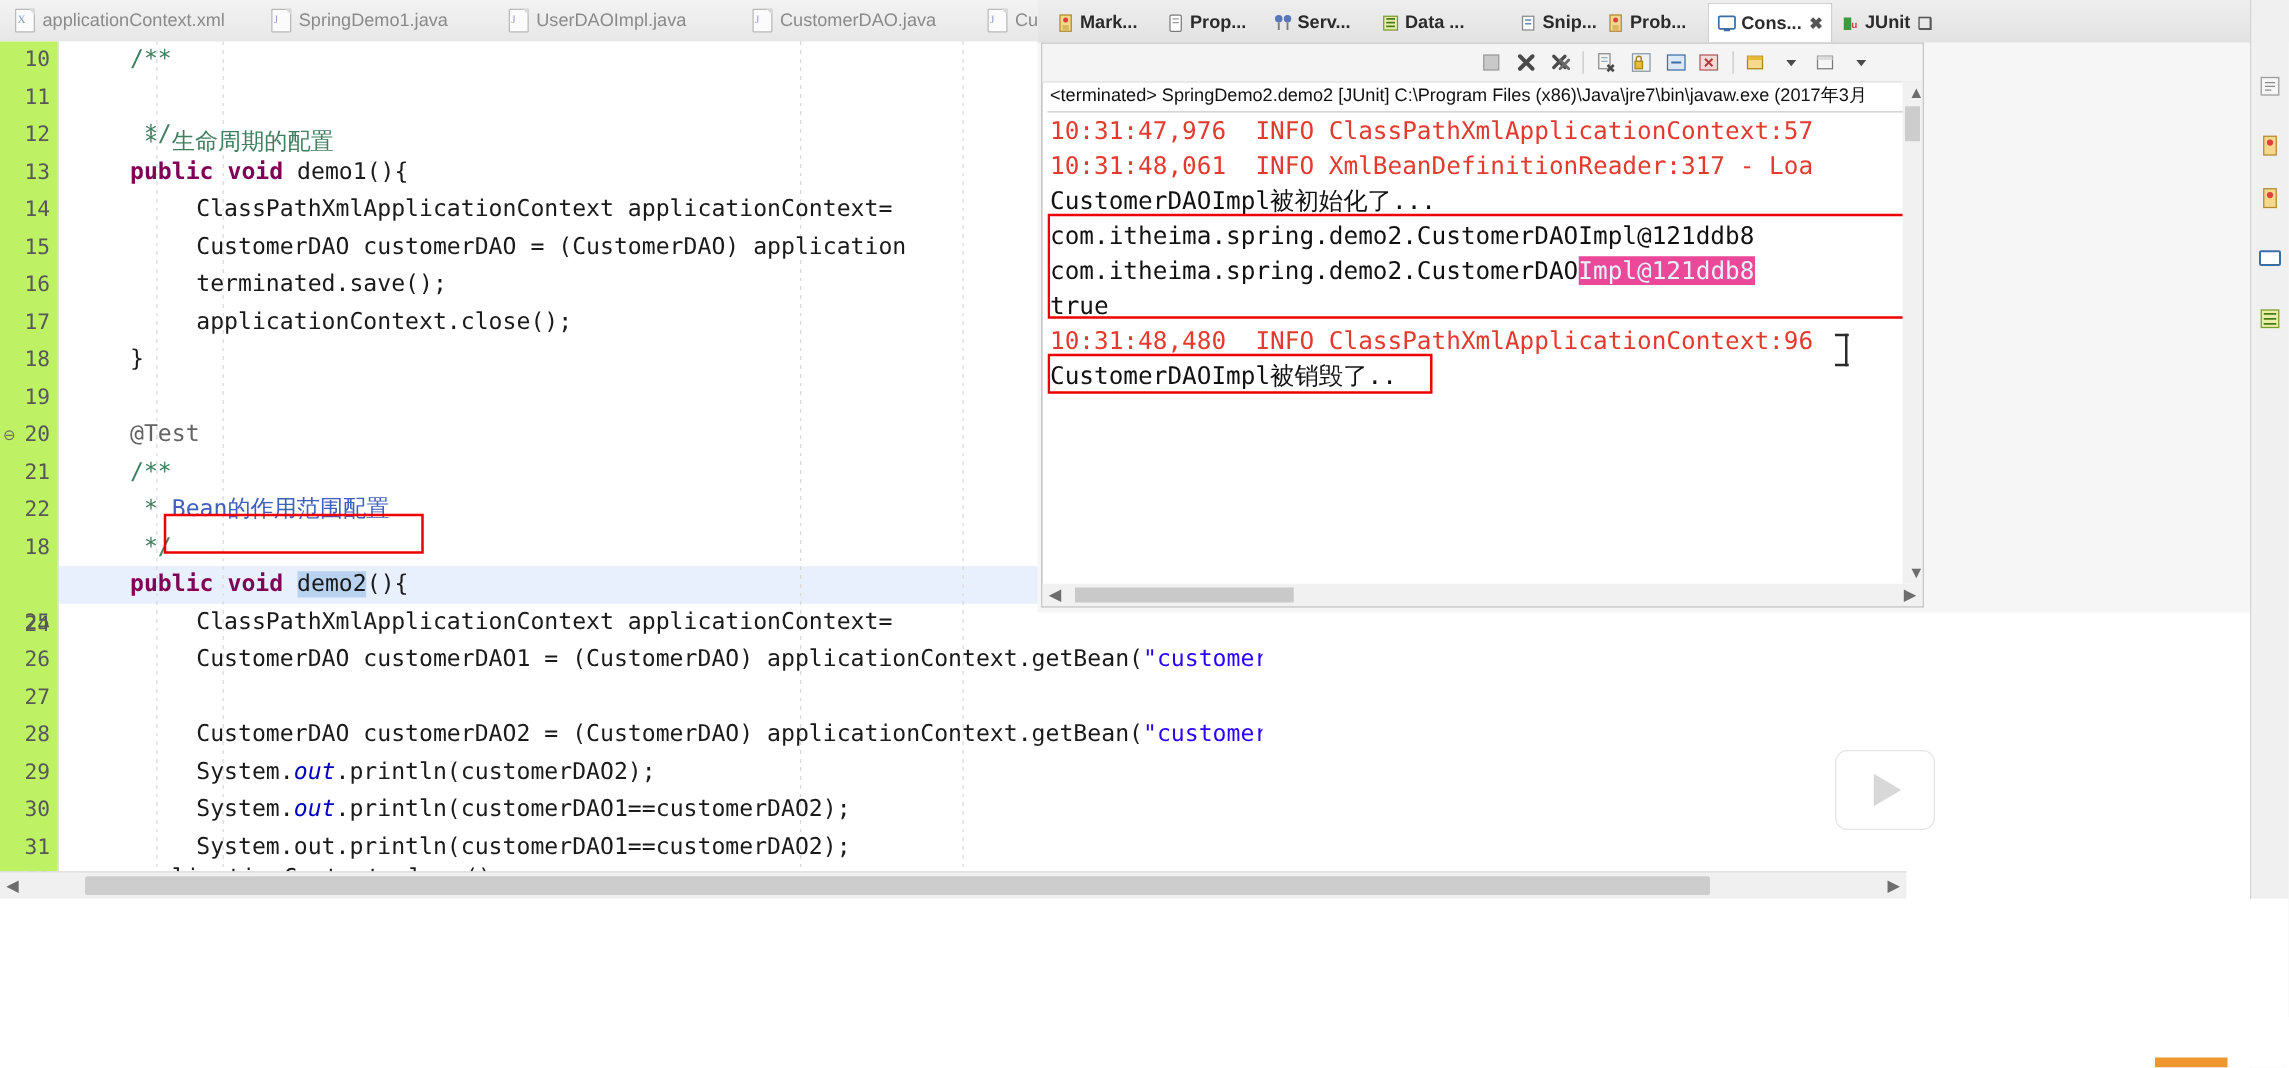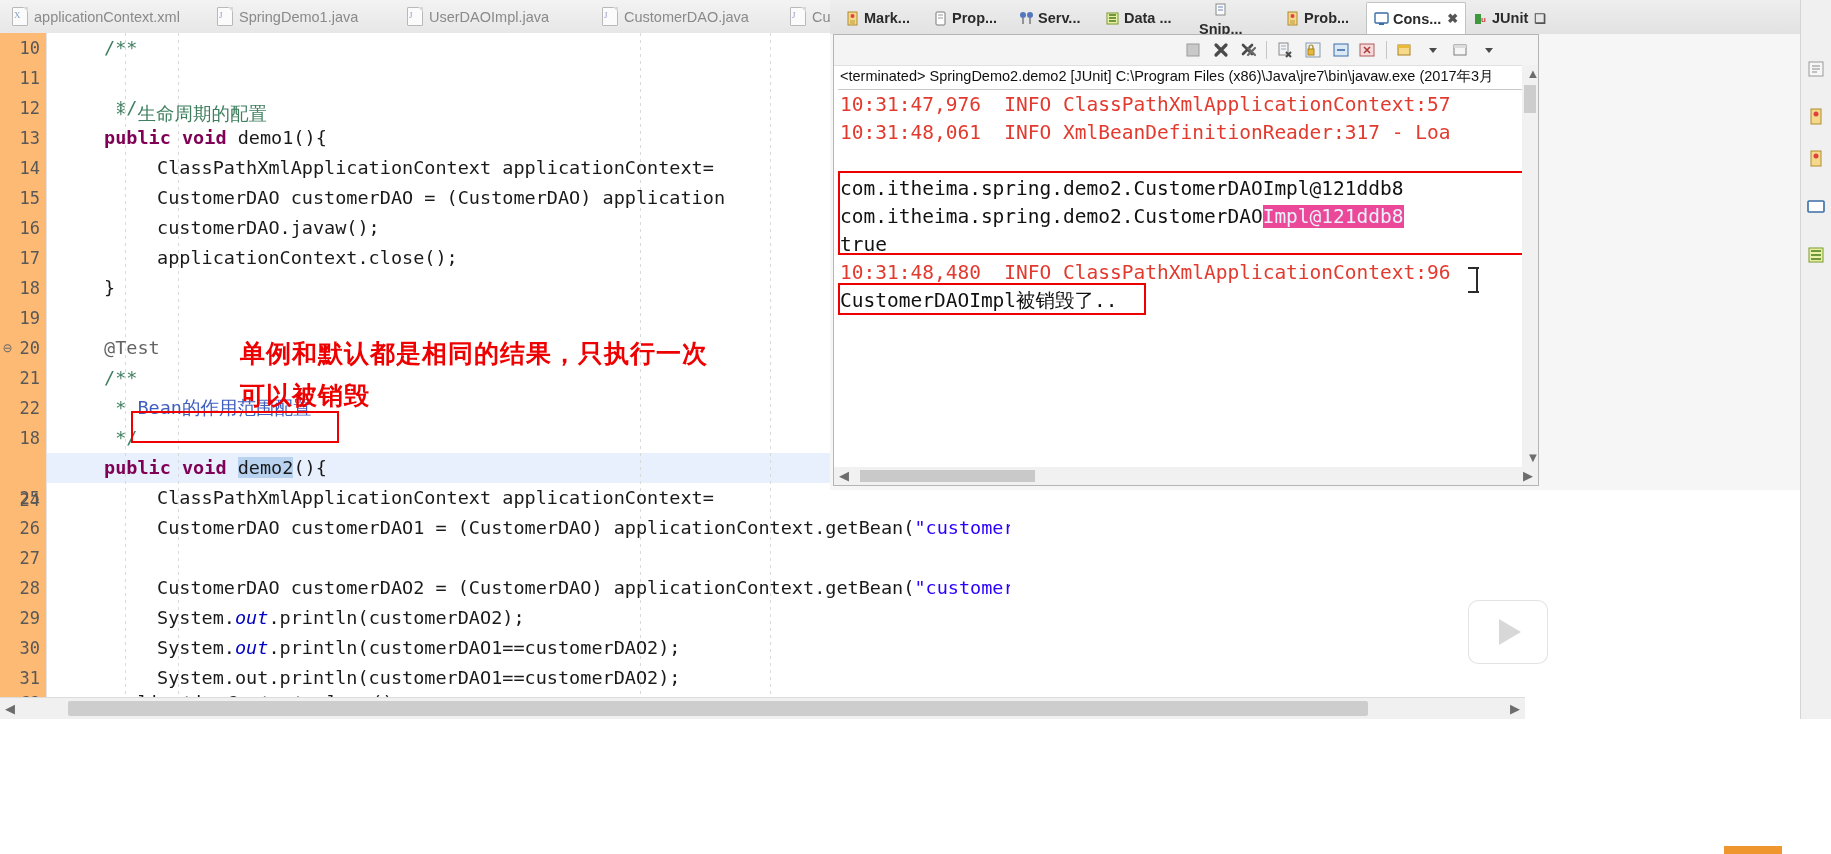--- a/index.html
+++ b/index.html
@@ -36,21 +36,21 @@
     color:#9aa0c8;font-family:"Liberation Serif",serif;
   }
   .etab.xmlicon .tglyph{color:#7f9fbf;}
   
   #editor{
     position:absolute;left:0;top:33px;width:1010px;height:671px;
     background:#ffffff;overflow:hidden;
   }
   #gutter{
     position:absolute;left:0;top:0;width:46px;height:100%;
-    background:#fdba74;border-right:1px solid #e3e3e3;
+    background:#bef264;border-right:1px solid #e3e3e3;
   }
   .lnum{
     position:absolute;right:6px;font-size:17px;color:#585858;
     font-family:"DejaVu Sans Mono",monospace;line-height:30px;height:30px;
   }
   .lmark{
     position:absolute;left:2px;width:11px;height:11px;
     font-size:12px;color:#6b6b6b;line-height:11px;text-align:center;
   }
   #codeArea{
@@ -263,42 +263,38 @@
     <div class="lnum" style="top:655px;font-size:15px;">32</div>
   </div>
 
   <div id="codeArea">
     <div class="cline cmt" style="top:0px;left:57px;">/**</div>
     <div class="cline cmtcn" style="top:30px;left:57px;margin-top:36px;"> * 生命周期的配置</div>
     <div class="cline cmt" style="top:60px;left:57px;"> */</div>
     <div class="cline" style="top:90px;left:57px;"><span class="kw">public</span> <span class="kw">void</span> demo1(){</div>
     <div class="cline" style="top:120px;left:110px;">ClassPathXmlApplicationContext applicationContext=</div>
     <div class="cline" style="top:150px;left:110px;">CustomerDAO customerDAO = (CustomerDAO) application</div>
-    <div class="cline" style="top:180px;left:110px;">customerDAO.javaw();</div>
+    <div class="cline" style="top:180px;left:110px;">terminated.save();</div>
     <div class="cline" style="top:210px;left:110px;">applicationContext.close();</div>
     <div class="cline" style="top:240px;left:57px;">}</div>
     <div class="cline ann" style="top:300px;left:57px;">@Test</div>
     <div class="cline cmt" style="top:330px;left:57px;">/**</div>
     <div class="cline cmt" style="top:360px;left:57px;"> * <span style="color:#3f5fbf;">Bean的作用范围配置</span></div>
     <div class="cline cmt" style="top:390px;left:57px;"> */</div>
     <div class="cline" style="top:420px;left:57px;"><span class="kw">public</span> <span class="kw">void</span> <span class="selbox">demo2</span>(){</div>
     <div class="cline" style="top:450px;left:110px;">ClassPathXmlApplicationContext applicationContext=</div>
     <div class="cline" style="top:480px;left:110px;">CustomerDAO customerDAO1 = (CustomerDAO) applicationContext.getBean(<span class="str">"customerDAO"</span>);</div>
     <div class="cline" style="top:540px;left:110px;">CustomerDAO customerDAO2 = (CustomerDAO) applicationContext.getBean(<span class="str">"customerDAO"</span>);</div>
     <div class="cline" style="top:570px;left:110px;">System.<span class="fld">out</span>.println(customerDAO2);</div>
     <div class="cline" style="top:600px;left:110px;">System.<span class="fld">out</span>.println(customerDAO1==customerDAO2);</div>
     <div class="cline" style="top:630px;left:110px;">System.out.println(customerDAO1==customerDAO2);</div>
     <div class="cline" style="top:655px;left:57px;">applicationContext.close();</div>
 
   </div>
 
-  <div id="anno-text">
-    <div>单例和默认都是相同的结果，只执行一次</div>
-    <div>可以被销毁</div>
-  </div>
   <div id="anno-bean-box"></div>
 </div>
 
 <div id="console-panel">
 
   <div id="console-tabbar">
 
     <div class="ctab" style="left:8px;">
       <span class="cicon">
         <svg width="15" height="15" viewBox="0 0 15 15">
@@ -335,21 +331,21 @@
     <div class="ctab" style="left:268px;">
       <span class="cicon">
         <svg width="15" height="15" viewBox="0 0 15 15">
             <rect x="2" y="2" width="11" height="11" fill="#e8f0a8" stroke="#7a9a2a"></rect>
             <path d="M4 4h7M4 7h7M4 10h7" stroke="#4a7a1a" stroke-width="1.4"></path>
           </svg>
       </span>
       <span>Data ...</span>
     </div>
 
-    <div class="ctab" style="left:362px;flex-direction:column;">
+    <div class="ctab" style="left:378px;">
       <span class="cicon">
         <svg width="15" height="15" viewBox="0 0 15 15">
             <rect x="3" y="2" width="9" height="11" fill="#fbfbfb" stroke="#8a8a8a"></rect>
             <path d="M5 5h5M5 8h5" stroke="#6a8aba" stroke-width="1.2"></path>
           </svg>
       </span>
       <span>Snip...</span>
     </div>
 
     <div class="ctab" style="left:448px;">
@@ -456,20 +452,21 @@
           </svg>
       </span>
     </div>
 
     <div id="terminated-line">&lt;terminated&gt; SpringDemo2.demo2 [JUnit] C:\Program Files (x86)\Java\jre7\bin\javaw.exe (2017年3月</div>
     <div id="console-sep"></div>
 
     <div id="console-out">
       <div class="oline err" style="top:0px;">10:31:47,976  INFO ClassPathXmlApplicationContext:57</div>
       <div class="oline err" style="top:28px;">10:31:48,061  INFO XmlBeanDefinitionReader:317 - Loa</div>
+      <div class="oline" style="top:56px;">CustomerDAOImpl被初始化了...</div>
       <div class="oline" style="top:84px;">com.itheima.spring.demo2.CustomerDAOImpl@121ddb8</div>
       <div class="oline" style="top:112px;"><span>com.itheima.spring.demo2.CustomerDAO</span><span class="hl">Impl@121ddb8</span></div>
       <div class="oline" style="top:140px;">true</div>
       <div class="oline err" style="top:168px;">10:31:48,480  INFO ClassPathXmlApplicationContext:96</div>
       <div class="oline" style="top:196px;">CustomerDAOImpl被销毁了..</div>
 
       <div class="redbox" style="left:0px;top:80px;width:690px;height:84px;"></div>
       <div class="redbox" style="left:0px;top:192px;width:308px;height:32px;"></div>
 
       <div class="mousecursor" style="left:634px;top:176px;">

